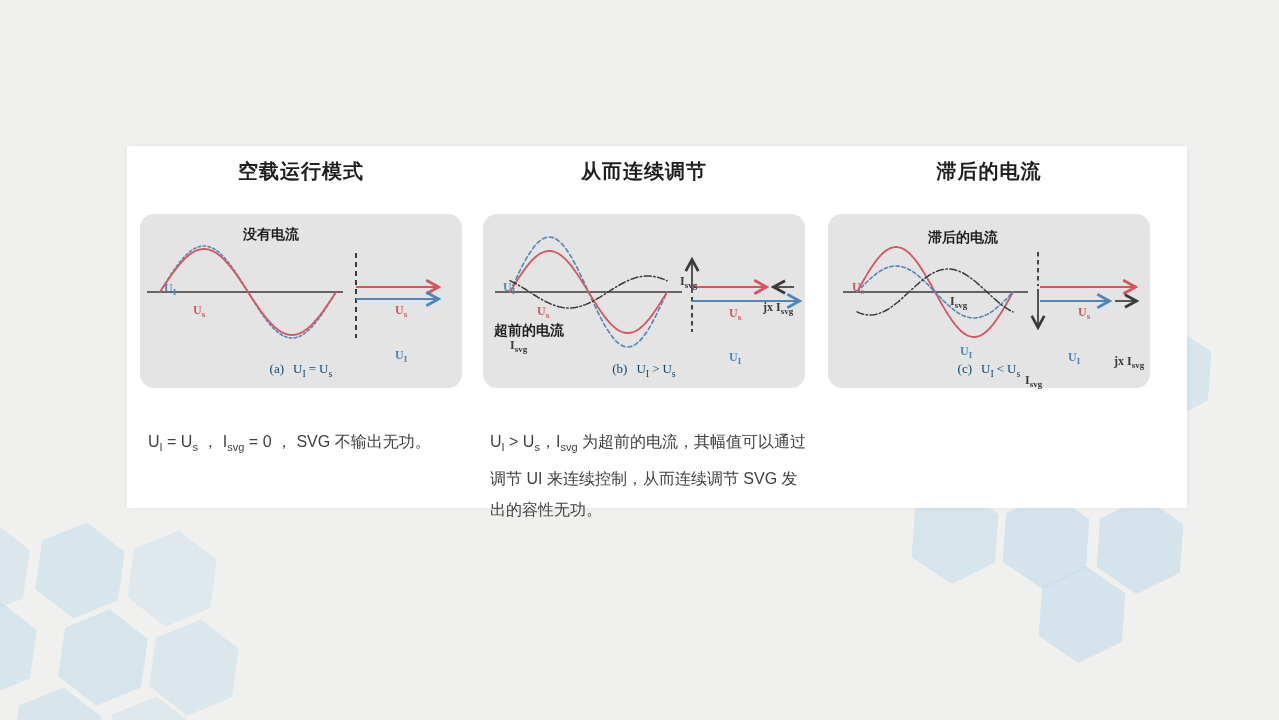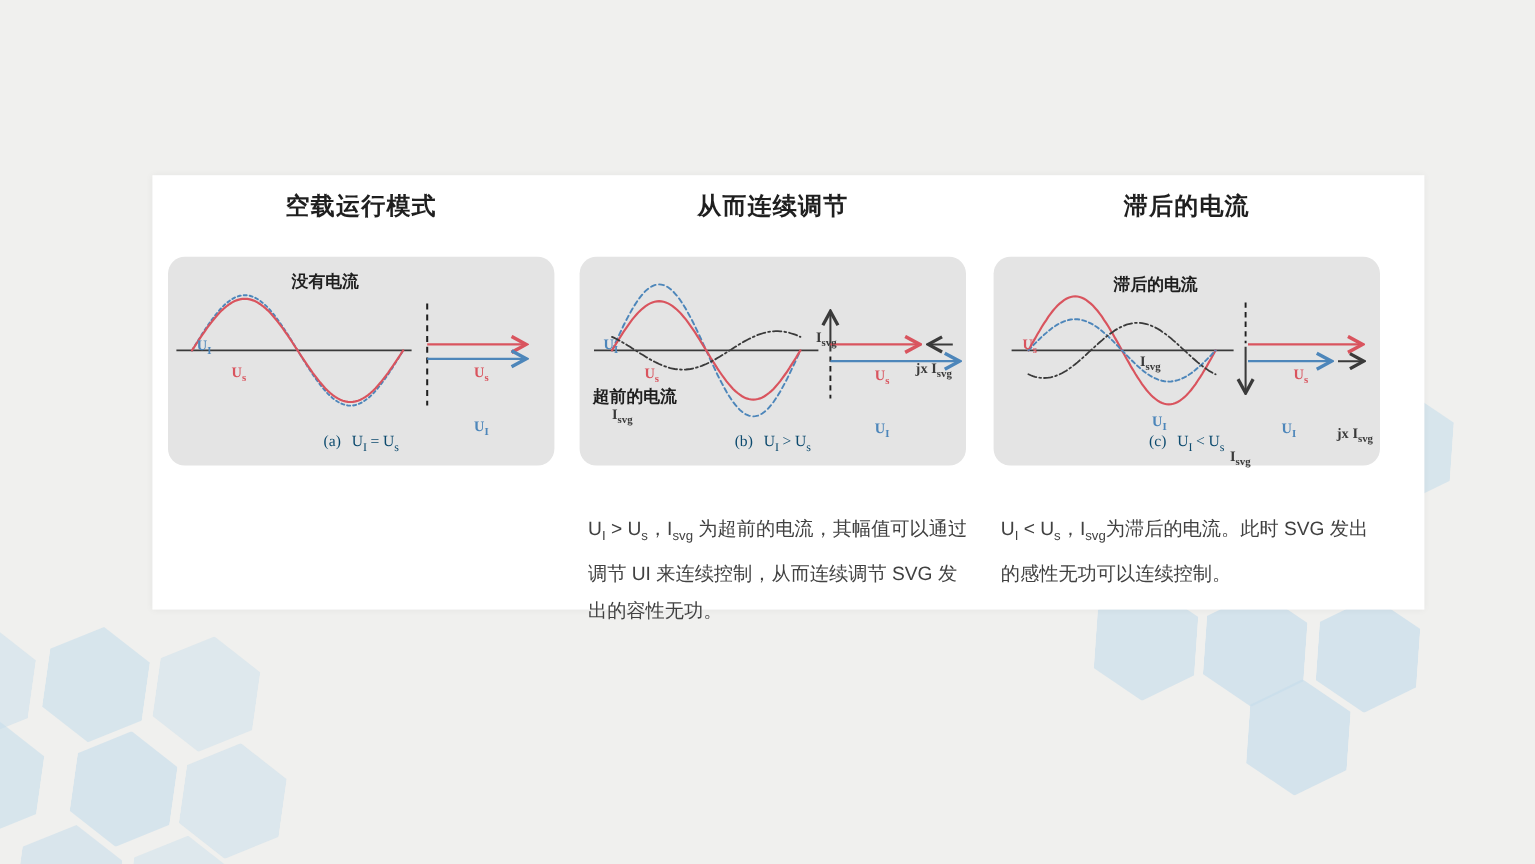--- a/index.html
+++ b/index.html
@@ -154,17 +154,17 @@
         <span>U</span><sub>I</sub></div>
       <div class="lbl c-dark" style="left:286px;top:101px">
         <span>jx I</span><sub>svg</sub></div>
       <div class="lbl c-dark" style="left:197px;top:120px">
         <span>I</span><sub>svg</sub></div>
       <div class="caption">
         <span class="cap-idx">(c)</span><span>U</span><sub>I</sub><span class="cap-op">&lt;</span><span>U</span><sub>s</sub>
       </div>
     </div>
 
+    <p class="desc d1"><span>U</span><sub>I</sub><span> = U</span><sub>s</sub><span> ， I</span><sub>svg</sub><span> = 0 ， SVG 不输出无功。</span></p>
     <p class="desc d2"><span>U</span><sub>I</sub><span> &gt; U</span><sub>s</sub><span>，I</span><sub>svg</sub><span> 为超前的电流，其幅值可以通过调节 UI 来连续控制，从而连续调节 SVG 发出的容性无功。</span></p>
-    <p class="desc d3"><span>U</span><sub>I</sub><span> &lt;  U</span><sub>s</sub><span>，I</span><sub>svg</sub><span>为滞后的电流。此时 SVG 发出的感性无功可以连续控制。</span></p>
 
   </div>
 </div>
 
 </body></html>

